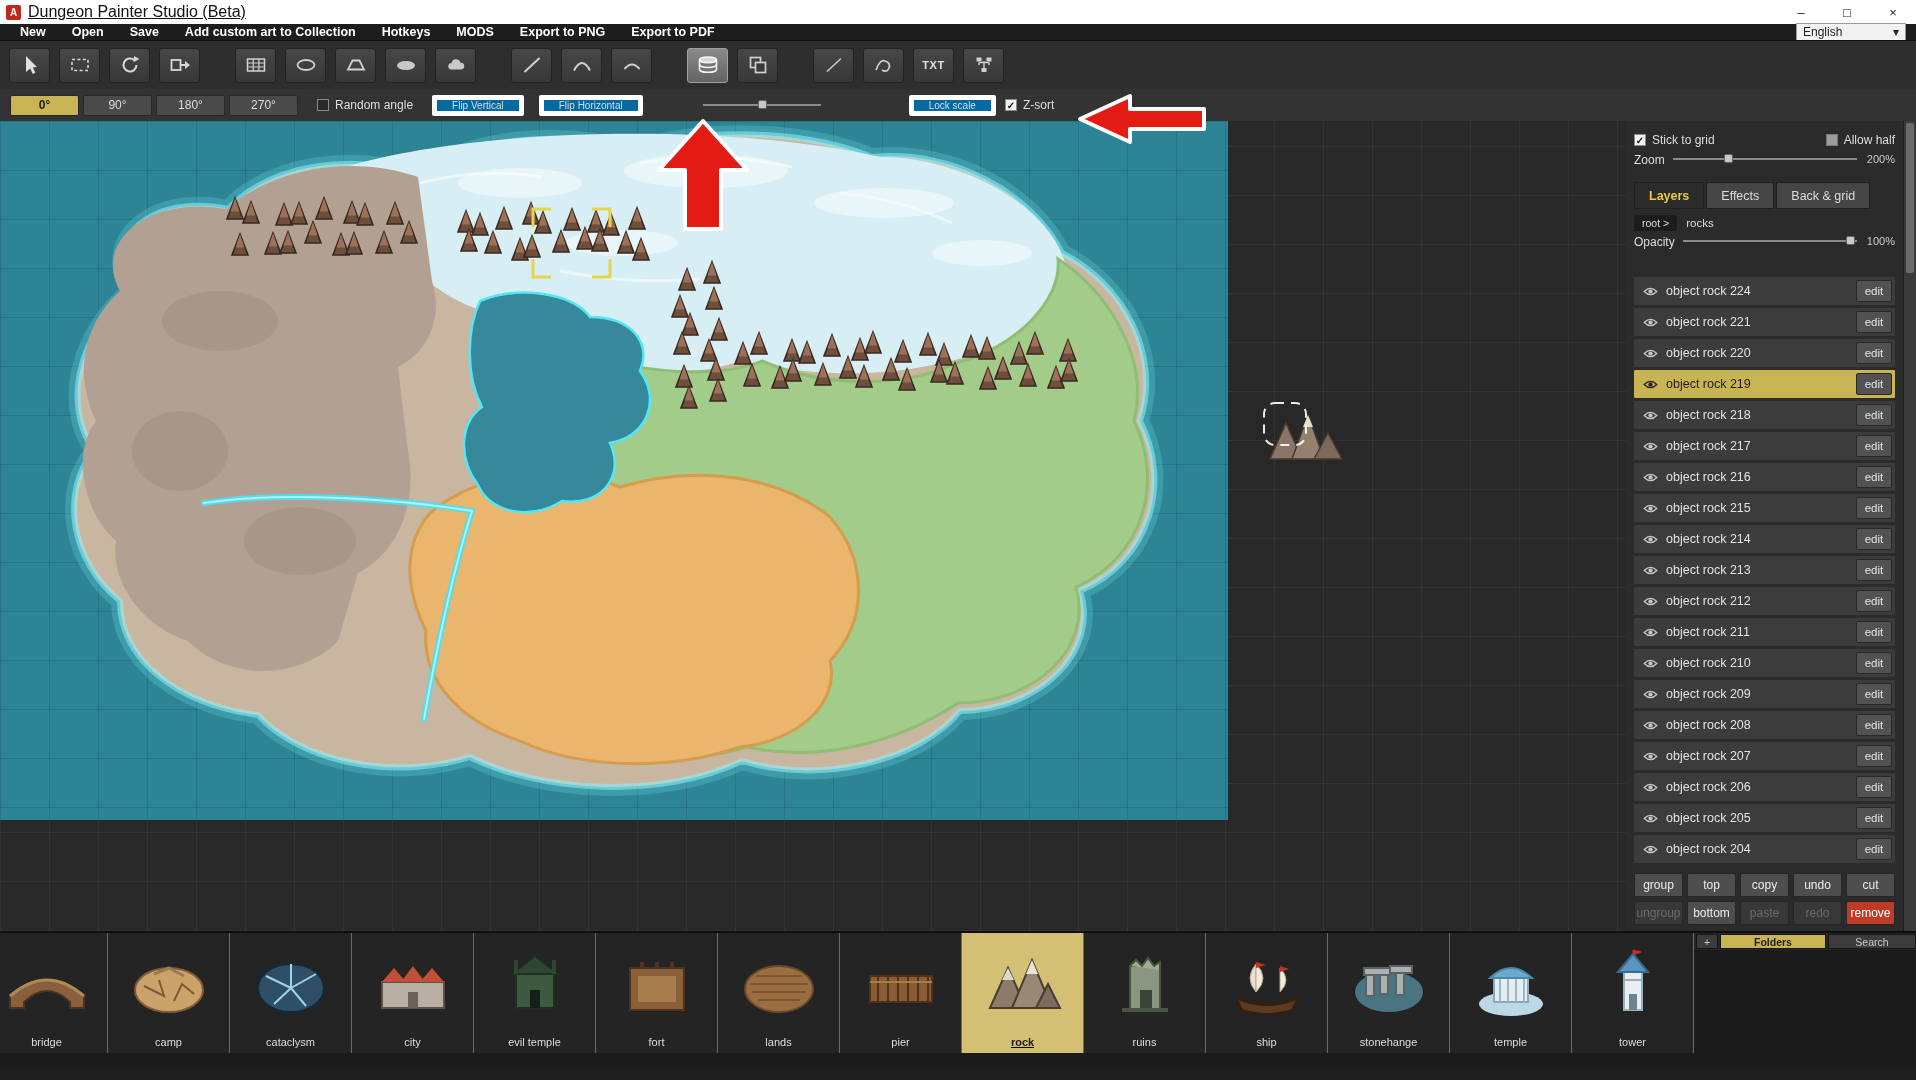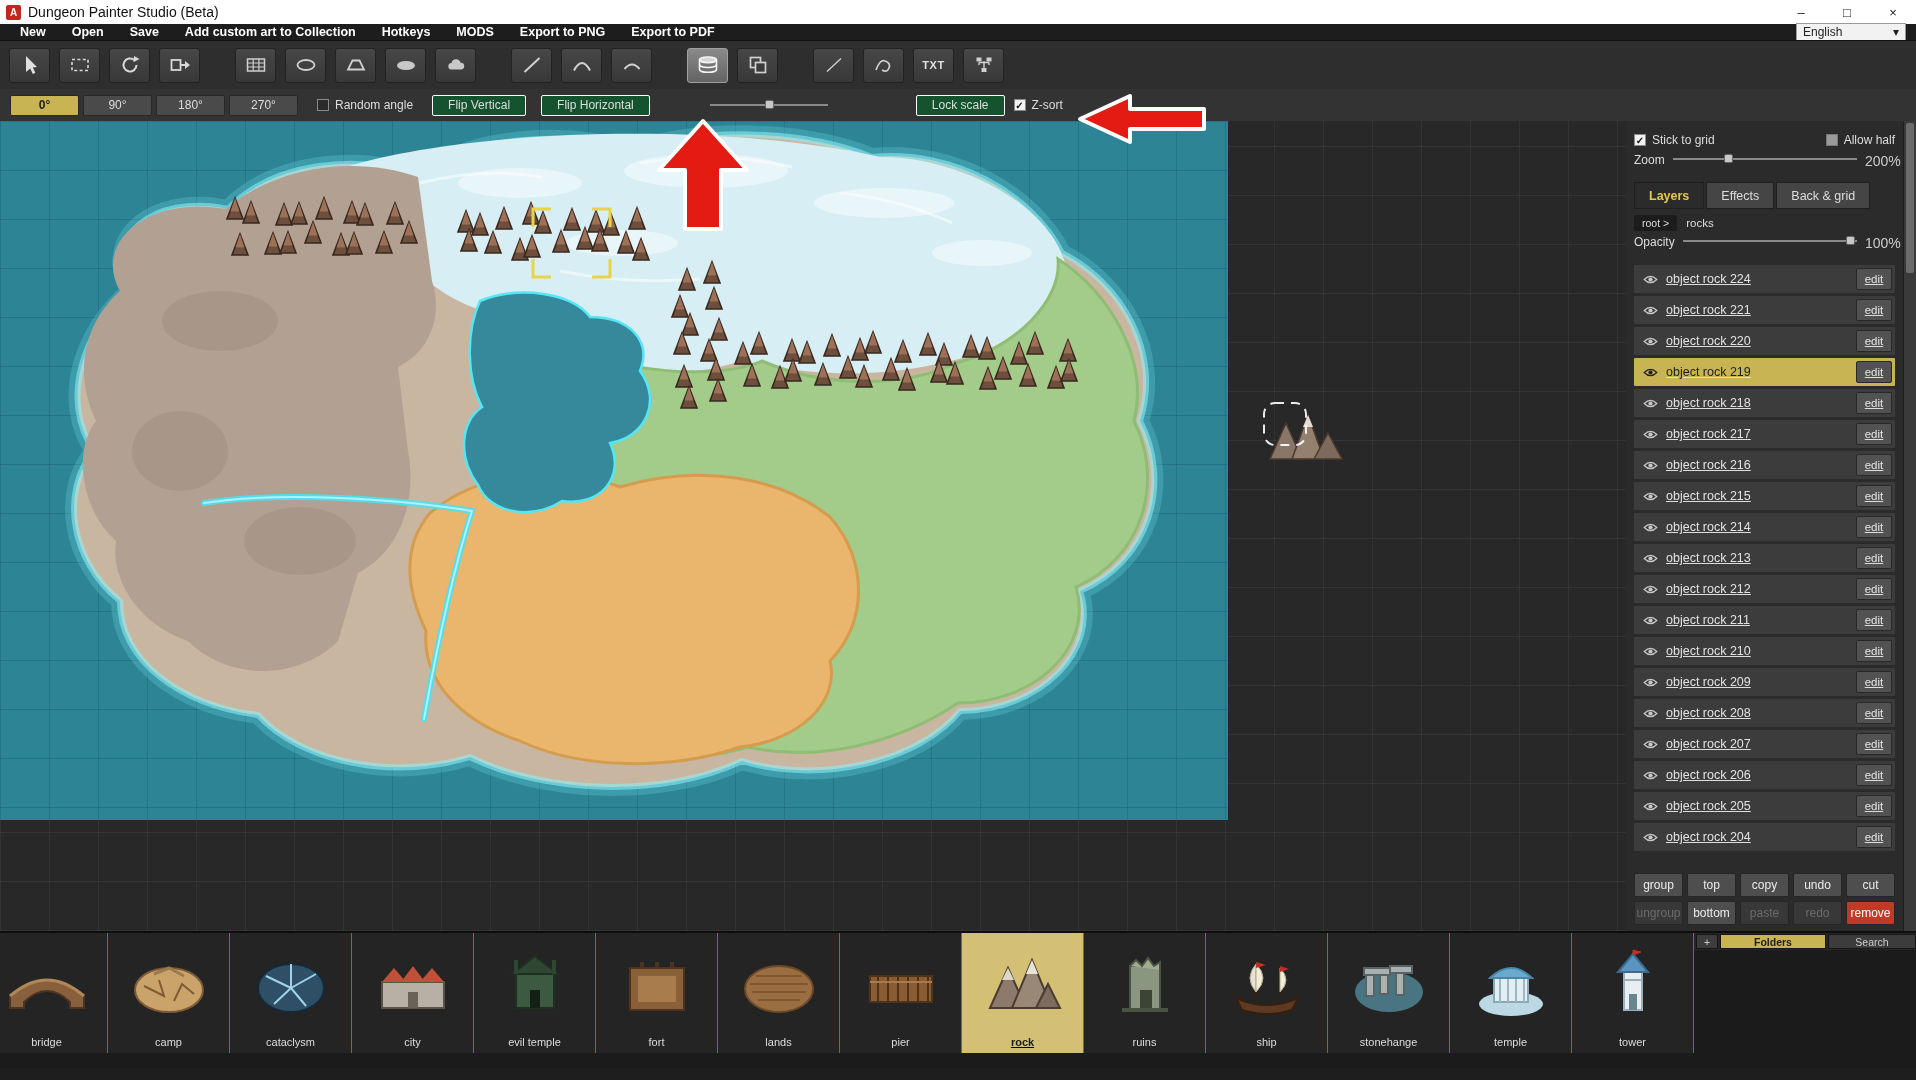--- a/index.html
+++ b/index.html
@@ -2,21 +2,21 @@
 <html><head>
 <meta charset="utf-8">
 <style>
   *{margin:0;padding:0;box-sizing:border-box;font-family:"Liberation Sans",sans-serif;}
   html,body{width:1916px;height:1080px;overflow:hidden;background:#1e1e1e;}
   .app{width:1916px;height:1080px;position:relative;display:flex;flex-direction:column;}
 
   
   .titlebar{height:24px;background:#ffffff;display:flex;align-items:center;padding-left:6px;gap:7px;flex:none;}
   .app-icon{width:15px;height:15px;background:#c0281e;color:#fff;font-size:10px;font-weight:bold;display:flex;align-items:center;justify-content:center;border-radius:2px;}
-  .wtitle{font-size:14px;color:#111;}
+  .wtitle{font-size:16px;color:#111;text-decoration:underline;}
   .win-btns{margin-left:auto;display:flex;height:100%;}
   .win-btn{width:46px;display:flex;align-items:center;justify-content:center;font-size:13px;color:#222;}
 
   
   .menubar{height:16px;background:#1d1d1d;display:flex;align-items:center;padding:0 10px;flex:none;}
   .menu-items{display:flex;gap:6px;}
   .menu-item{color:#fff;font-size:12.5px;font-weight:bold;padding:4px 10px;white-space:nowrap;}
   .lang-select{margin-left:auto;background:#f2f2f2;border:1px solid #9a9a9a;color:#222;font-size:12px;height:19px;width:110px;display:flex;align-items:center;justify-content:space-between;padding:0 6px;}
 
   
@@ -28,21 +28,21 @@
 
   
   .optionsbar{height:32px;background:#333;display:flex;align-items:center;padding:0 10px;font-size:12px;color:#ddd;flex:none;}
   .rot{width:69px;height:21px;background:#4a4a4a;color:#ddd;font-size:12px;border:1px solid #282828;display:flex;align-items:center;justify-content:center;margin-right:4px;border-radius:2px;flex:none;}
   .rot.active{background:#c9b454;color:#1d1d1d;font-weight:bold;}
   .opt-check{display:flex;align-items:center;gap:6px;flex:none;}
   .cbx{width:12px;height:12px;border:1px solid #8a8a8a;background:#2a2a2a;display:flex;align-items:center;justify-content:center;font-size:10px;color:#111;flex:none;}
   .cbx.checked{background:#f2f2f2;}
   .cbx.checked::after{content:"✓";font-weight:bold;}
   .cbx.gray{background:#9a9a9a;border-color:#777;}
-  .opt-btn{height:21px;background:#14532d;border:1px solid #ffffff;color:#ddd;padding:0 15px;display:flex;align-items:center;border-radius:2px;font-size:12px;flex:none;}
+  .opt-btn{height:21px;background:#0369a1;border:5px solid #ffffff;color:#ddd;padding:0 15px;display:flex;align-items:center;border-radius:2px;font-size:10px;flex:none;}
   .hslider{position:relative;height:14px;flex:none;}
   .hslider .trk{position:absolute;left:0;right:0;top:6px;height:2px;background:#8a8a8a;}
   .hslider .hnd{position:absolute;top:2px;width:9px;height:9px;background:#c8c8c8;border:1px solid #666;border-radius:2px;}
 
   
   .main{height:810px;display:flex;flex:none;}
   .canvas-wrap{flex:1;position:relative;background-color:#282828;
     background-image:repeating-linear-gradient(90deg,rgba(150,168,172,.09) 0 1px,transparent 1px 49px),
                      repeating-linear-gradient(0deg,rgba(150,168,172,.09) 0 1px,transparent 1px 49px);}
   .map{position:absolute;left:0;top:0;}
@@ -52,28 +52,28 @@
   .panel{width:290px;background:#2b2b2b;position:relative;padding:6px 21px 4px 8px;display:flex;flex-direction:column;font-size:12px;color:#ddd;flex:none;}
   .panel-scroll{position:absolute;right:0;top:0;bottom:0;width:13px;background:#3a3a3a;border-left:1px solid #1d1d1d;}
   .panel-scroll .thumb{margin:2px;height:150px;background:#6b6b6b;border-radius:2px;}
   .p-checks{display:flex;justify-content:space-between;align-items:center;height:26px;flex:none;}
   .p-checks label{display:flex;gap:6px;align-items:center;font-size:12px;}
   .p-srow{display:flex;align-items:flex-start;height:26px;gap:8px;flex:none;}
   .p-label{flex:none;}
   .slider{flex:1;position:relative;height:12px;}
   .slider .trk{position:absolute;left:0;right:0;top:5px;height:2px;background:#8a8a8a;}
   .slider .hnd{position:absolute;top:1px;width:9px;height:9px;background:#c8c8c8;border:1px solid #666;border-radius:2px;}
-  .p-val{font-size:14px;color:#ccc;width:30px;text-align:right;flex:none;}
+  .p-val{font-size:11px;color:#ccc;width:30px;text-align:right;flex:none;}
   .p-tabs{display:flex;height:27px;margin-top:3px;gap:2px;flex:none;}
   .ptab{background:#454545;border:1px solid #1f1f1f;display:flex;align-items:center;justify-content:center;font-size:12.5px;color:#ddd;padding:0 14px;}
   .ptab.active{background:#2b2b2b;color:#e8c84a;font-weight:bold;}
   .p-crumb{height:24px;display:flex;align-items:center;gap:9px;margin-top:2px;flex:none;}
   .crumb-root{background:#1c1c1c;padding:2px 8px;font-size:10.5px;color:#ddd;border-radius:2px;}
   .crumb-cur{font-size:11.5px;}
-  .layers{flex:1;overflow:hidden;margin-top:4px;text-decoration:underline;}
+  .layers{flex:1;overflow:hidden;margin-top:16px;}
   .layer-row{display:flex;align-items:center;height:28px;background:#3c3c3c;margin-bottom:3px;padding:0 3px 0 9px;gap:8px;border-radius:1px;color:#e2e2e2;}
   .layer-row.sel{background:#c9b454;color:#1d1d1d;}
   .eye{display:flex;align-items:center;color:#c8c8c8;flex:none;}
   .layer-row.sel .eye{color:#222;}
   .l-label{flex:1;font-size:12.5px;}
   .editb{width:36px;height:22px;background:#525252;border:1px solid #282828;color:#e4e4e4;font-size:11.5px;border-radius:2px;display:flex;align-items:center;justify-content:center;flex:none;}
   .p-actions{display:grid;grid-template-columns:repeat(5,1fr);gap:4px;padding:7px 0 2px 0;flex:none;}
   .abtn{height:24px;background:#4e4e4e;border:1px solid #262626;color:#ececec;font-size:12px;border-radius:2px;display:flex;align-items:center;justify-content:center;}
   .abtn.disabled{background:#383838;color:#6b6b6b;}
   .abtn.danger{background:#c03a28;color:#fff;}

